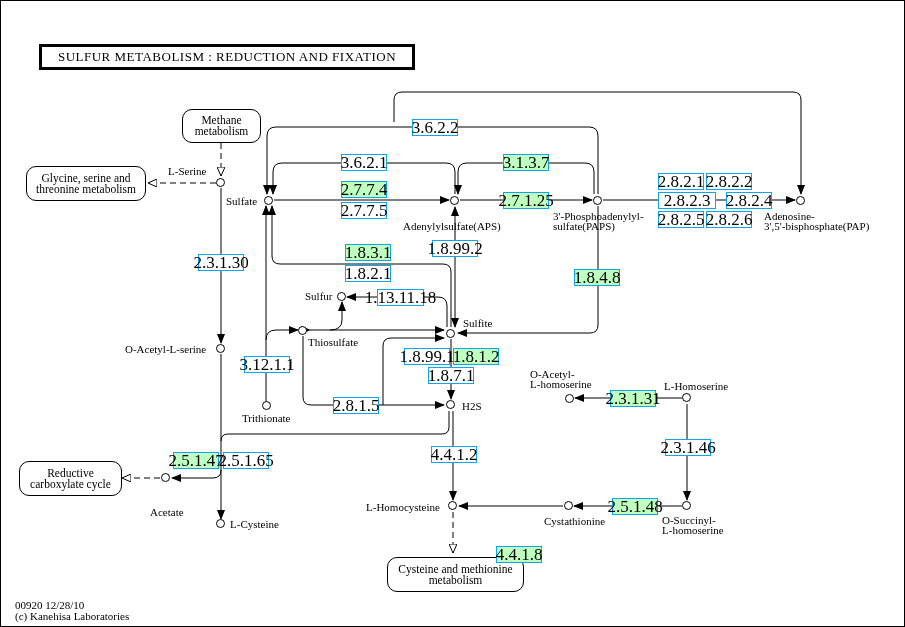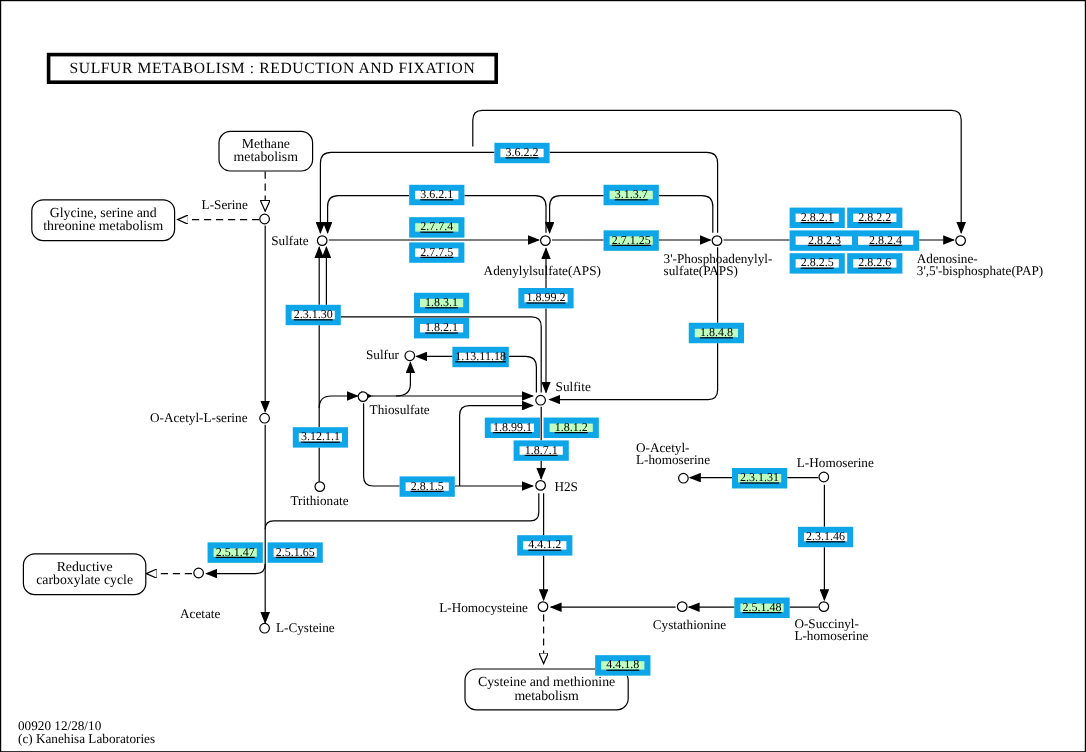--- a/index.html
+++ b/index.html
@@ -1,20 +1,20 @@
 <!DOCTYPE html>
 <html><head>
 <meta charset="utf-8">
 <style>
   html, body { margin: 0; padding: 0; background: #fff; }
   body { width: 905px; height: 627px; position: relative; overflow: hidden; font-family: "Liberation Serif", serif; }
   #frame { position: absolute; left: 0; top: 0; width: 903px; height: 625px; border: 1px solid #000; }
   svg { position: absolute; left: 0; top: 0; }
   .title-box { position: absolute; left: 39px; top: 44px; width: 376px; height: 26px; border: 3px solid #000; box-sizing: border-box; font-size: 13px; letter-spacing: 0.5px; display: flex; align-items: center; justify-content: center; }
-  .ec { position: absolute; height: 17px; border: 5px solid #0ea5e9; box-sizing: border-box; background: #fff; font-size: 10px; display: flex; align-items: center; justify-content: center; cursor: pointer; text-decoration: underline; }
+  .ec { position: absolute; height: 17px; border: 1px solid #0ea5e9; box-sizing: border-box; background: #fff; font-size: 17px; display: flex; align-items: center; justify-content: center; cursor: pointer; }
   .ec.hit { background: #bfffbf; }
   .map { position: absolute; border: 1px solid #000; border-radius: 10px; background: #fff; font-size: 11.5px; line-height: 11px; padding: 0 8px; box-sizing: border-box; display: flex; flex-direction: column; justify-content: center; cursor: pointer; align-items: center; }
   .map.center { align-items: center; text-align: center; }
   .lbl { position: absolute; font-size: 11px; line-height: 11px; white-space: nowrap; }
   .cpd { position: absolute; width: 9px; height: 9px; border: 1px solid #000; border-radius: 50%; box-sizing: border-box; background: #fff; cursor: pointer; }
   .footer { position: absolute; left: 15px; top: 600px; font-size: 11px; line-height: 11px; }
 </style>
 </head>
 <body>
 
@@ -153,24 +153,24 @@
 
 <div class="ec" style="left:412px;top:119px;width:46px;">3.6.2.2</div>
 <div class="ec" style="left:341px;top:154px;width:46px;">3.6.2.1</div>
 <div class="ec hit" style="left: 503px; top: 154px; width: 46px; background: rgb(191, 255, 191);">3.1.3.7</div>
 <div class="ec hit" style="left: 341px; top: 181px; width: 46px; background: rgb(191, 255, 191);">2.7.7.4</div>
 <div class="ec" style="left:341px;top:202px;width:46px;">2.7.7.5</div>
 <div class="ec hit" style="left: 503px; top: 192px; width: 46px; background: rgb(191, 255, 191);">2.7.1.25</div>
 <div class="ec" style="left:658px;top:173px;width:46px;">2.8.2.1</div>
 <div class="ec" style="left:706px;top:173px;width:46px;">2.8.2.2</div>
 <div class="ec" style="left:658px;top:192px;width:58px;">2.8.2.3</div>
-<div class="ec" style="left:710px;top:192px;width:56px;">2.8.2.4</div>
+<div class="ec" style="left:726px;top:192px;width:46px;">2.8.2.4</div>
 <div class="ec" style="left:658px;top:211px;width:46px;">2.8.2.5</div>
 <div class="ec" style="left:706px;top:211px;width:46px;">2.8.2.6</div>
-<div class="ec" style="left:198px;top:254px;width:46px;margin-left:40px;">2.3.1.30</div>
+<div class="ec" style="left:198px;top:254px;width:46px;">2.3.1.30</div>
 <div class="ec hit" style="left: 345px; top: 244px; width: 46px; background: rgb(191, 255, 191);">1.8.3.1</div>
 <div class="ec" style="left:345px;top:265px;width:46px;">1.8.2.1</div>
 <div class="ec" style="left:432px;top:240px;width:46px;">1.8.99.2</div>
 <div class="ec hit" style="left: 574px; top: 269px; width: 46px; background: rgb(191, 255, 191);">1.8.4.8</div>
 <div class="ec" style="left:377px;top:289px;width:47px;">1.13.11.18</div>
 <div class="ec" style="left:244px;top:356px;width:46px;">3.12.1.1</div>
 <div class="ec" style="left:404px;top:348px;width:46px;">1.8.99.1</div>
 <div class="ec hit" style="left: 453px; top: 348px; width: 46px; background: rgb(191, 255, 191);">1.8.1.2</div>
 <div class="ec" style="left:428px;top:367px;width:46px;">1.8.7.1</div>
 <div class="ec" style="left:333px;top:397px;width:46px;">2.8.1.5</div>

